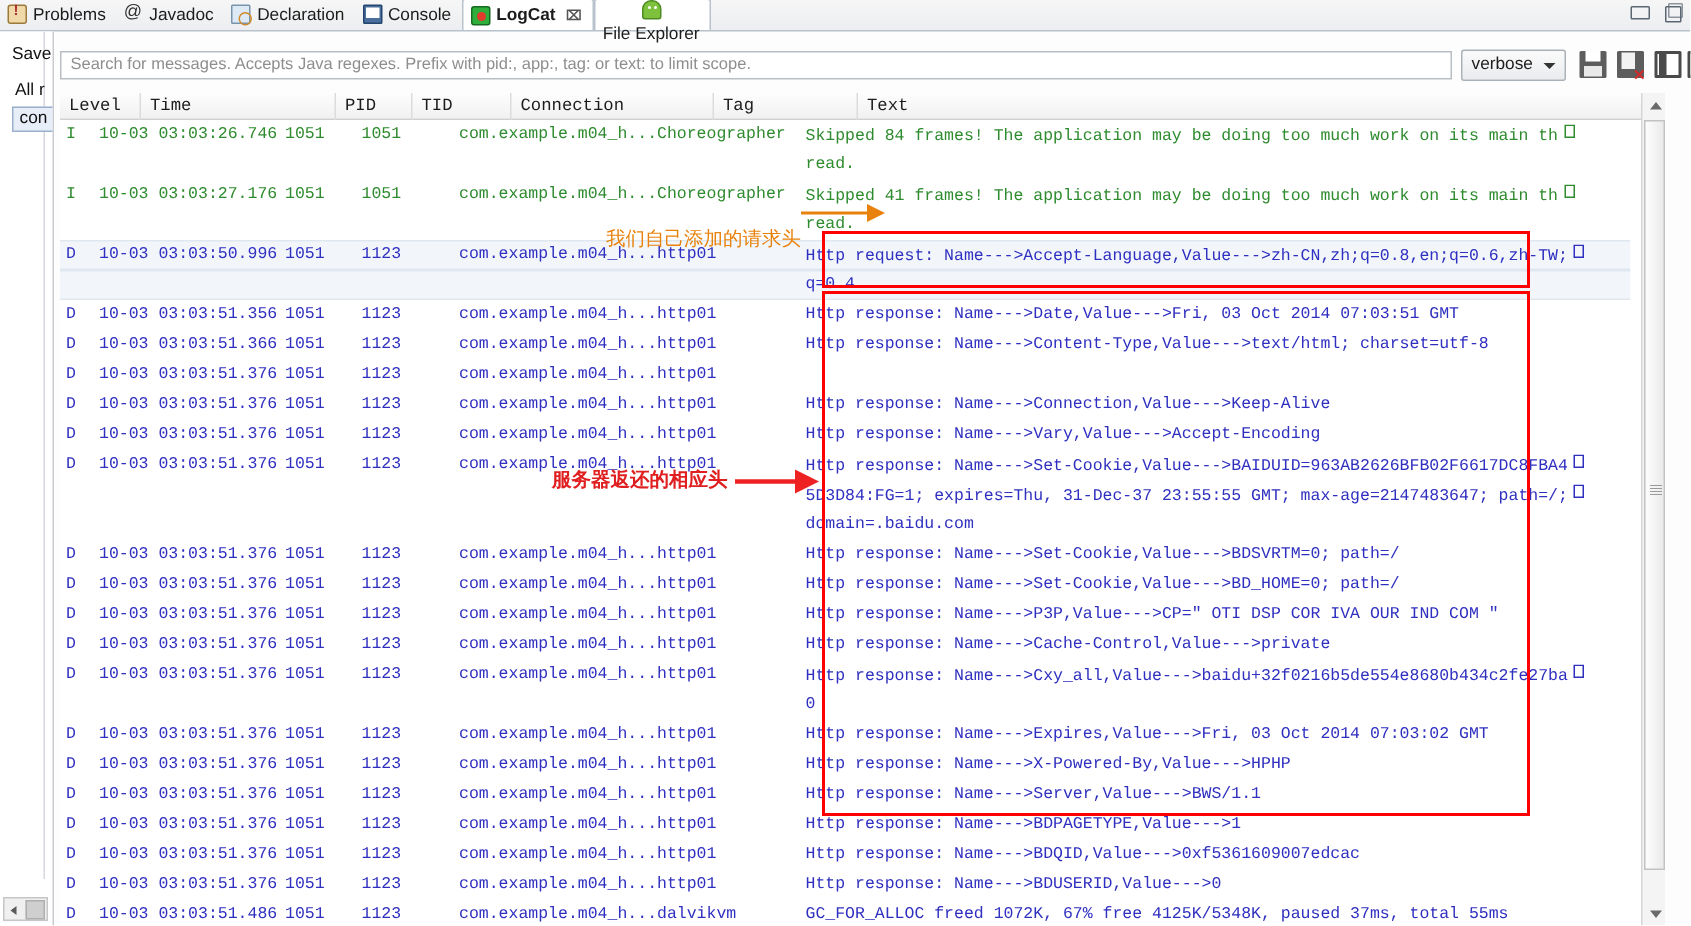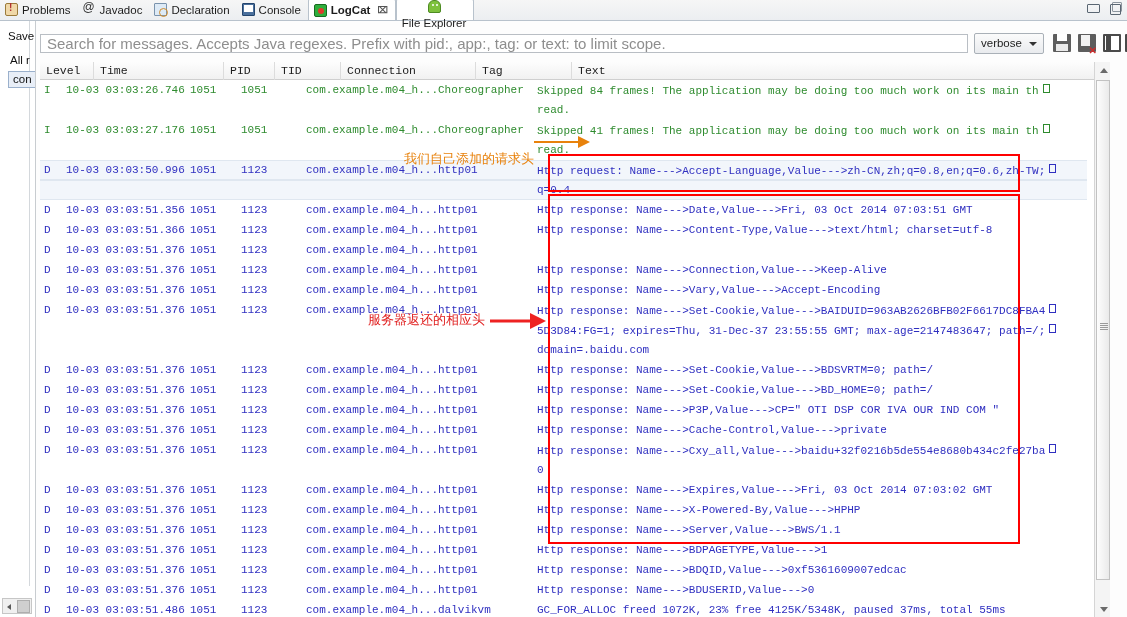--- a/index.html
+++ b/index.html
@@ -92,21 +92,21 @@
   .hs-arrow { width: 13px; height: 13px; position: relative; }
   .hs-arrow::after { content: ""; position: absolute; left: 4px; top: 4px;
       border-right: 4px solid #5a5a5a; border-top: 3px solid transparent; border-bottom: 3px solid transparent; }
   .hs-thumb { width: 13px; height: 13px; background: #cfcfcf; border: 1px solid #aeaeae; margin-left: 1px; }
 
   
   .toolbar { position: absolute; left: 40px; top: 30px; width: 1083px; height: 24px; }
   .searchbox {
     position: absolute; left: 0; top: 4px; width: 928px; height: 19px;
     background: #fff; border: 1px solid #b9bec4;
-    font-size: 15px; color: #8e8e8e; padding: 0 6px; line-height: 17px;
+    font-size: 11px; color: #8e8e8e; padding: 0 6px; line-height: 17px;
     white-space: nowrap; overflow: hidden;
   }
   .verbose {
     position: absolute; left: 934px; top: 3px; width: 70px; height: 21px;
     background: linear-gradient(to bottom,#fbfbfb,#e9ebee);
     border: 1px solid #a9b0b7; border-radius: 2px;
     font-size: 11.5px; color: #1c1c1c; line-height: 19px; padding-left: 6px;
   }
   .verbose .caret { position: absolute; right: 6px; top: 8px;
       border-top: 4px solid #333; border-left: 4px solid transparent; border-right: 4px solid transparent; }
@@ -166,21 +166,21 @@
   .vs-down::after { content: ""; position: absolute; left: 5px; top: 6px;
       border-top: 5px solid #6a6a6a; border-left: 4px solid transparent; border-right: 4px solid transparent; }
   .vs-thumb { position: absolute; left: 1px; top: 18px; width: 14px; height: 500px;
       background: linear-gradient(to right,#fdfdfd,#eaeaea); border: 1px solid #c2c2c2; }
   .vs-grip { position: absolute; left: 3px; top: 242px; width: 8px; height: 7px;
       background: repeating-linear-gradient(to bottom,#9a9a9a 0 1px,transparent 1px 2px); }
 
   
   .annot { position: absolute; font-family: "DejaVu Sans", sans-serif; font-size: 13px; white-space: nowrap; }
   .annot-orange { color: #e8820c; margin-top: 16px; }
-  .annot-red { color: #e02020; }
+  .annot-red { color: #e02020; font-weight: bold; }
   .arrow-svg { position: absolute; }
   .redbox { position: absolute; border: 2px solid #ff0000; pointer-events: none; }
 </style>
 </head>
 <body>
 
 <div id="app">
 
   <div class="tabbar">
     <div class="tab">
@@ -482,21 +482,21 @@
           <div class="c c-tag lvl-D">http01</div>
           <div class="c c-text lvl-D"><span>Http response: Name---&gt;BDUSERID,Value---&gt;0</span></div>
         </div>
         <div class="row">
           <div class="c c-level lvl-D">D</div>
           <div class="c c-time lvl-D">10-03 03:03:51.486</div>
           <div class="c c-pid lvl-D">1051</div>
           <div class="c c-tid lvl-D">1123</div>
           <div class="c c-app lvl-D">com.example.m04_h...</div>
           <div class="c c-tag lvl-D">dalvikvm</div>
-          <div class="c c-text lvl-D"><span>GC_FOR_ALLOC freed 1072K, 23% free 4125K/5348K, paused 37ms, total 55ms</span></div>
+          <div class="c c-text lvl-D"><span>GC_FOR_ALLOC freed 1072K, 67% free 4125K/5348K, paused 37ms, total 55ms</span></div>
         </div>
       </div>
 
     <div class="vscroll">
       <span class="vs-arrow vs-up"></span>
       <span class="vs-thumb">
         <span class="vs-grip"></span>
       </span>
       <span class="vs-arrow vs-down"></span>
     </div>

